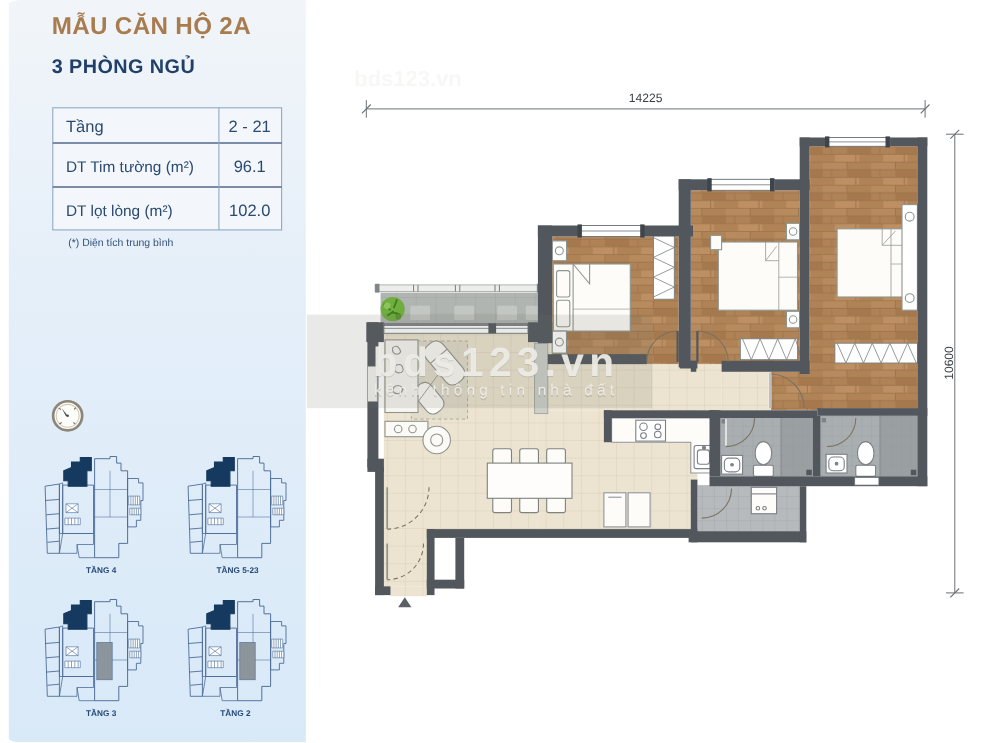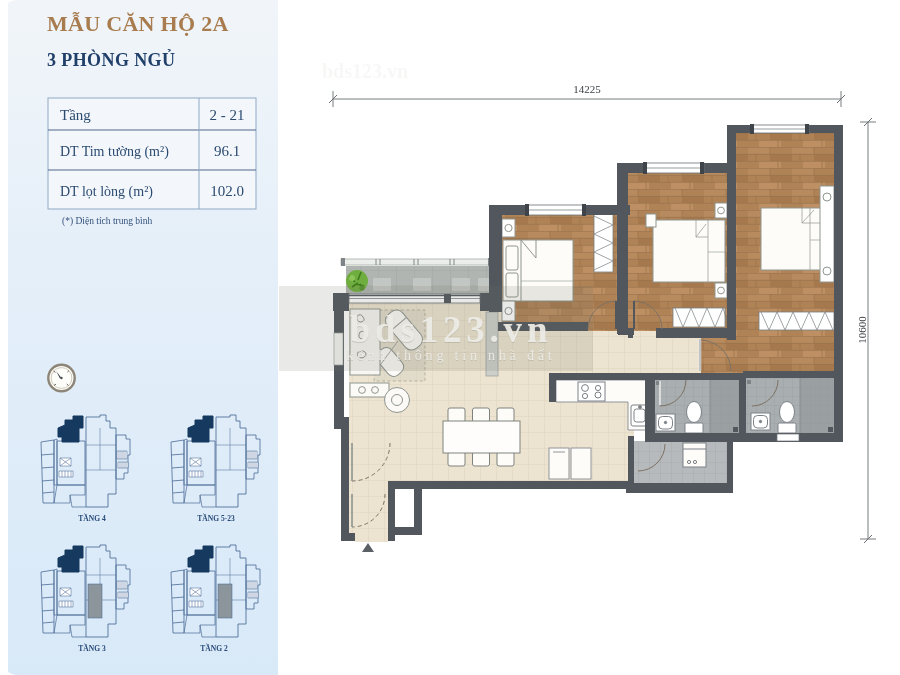--- a/index.html
+++ b/index.html
@@ -1,17 +1,17 @@
 <!DOCTYPE html>
 <html><head>
 <meta charset="utf-8">
 <style>
 html,body{margin:0;padding:0;background:#ffffff;}
 #page{position:relative;width:900px;height:675px;overflow:hidden;background:#ffffff;
-font-family:Liberation Serif, serif;border-radius:18px;}
+font-family:Liberation Sans, sans-serif;border-radius:18px;}
 </style>
 </head>
 <body>
 <div id="page">
 <svg width="900" height="675" viewBox="0 0 900 675" xmlns="http://www.w3.org/2000/svg">
 <defs>
 <linearGradient id="panelg" x1="0" y1="0" x2="0" y2="1">
 <stop offset="0" stop-color="#f1f5f9"></stop>
 <stop offset="0.45" stop-color="#e3eef9"></stop>
 <stop offset="1" stop-color="#d8e9f8"></stop>

